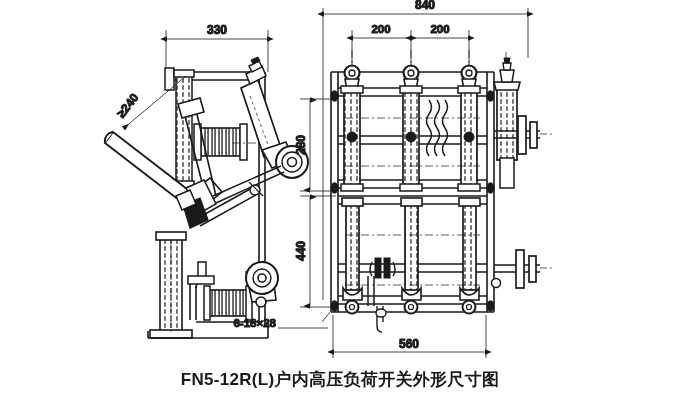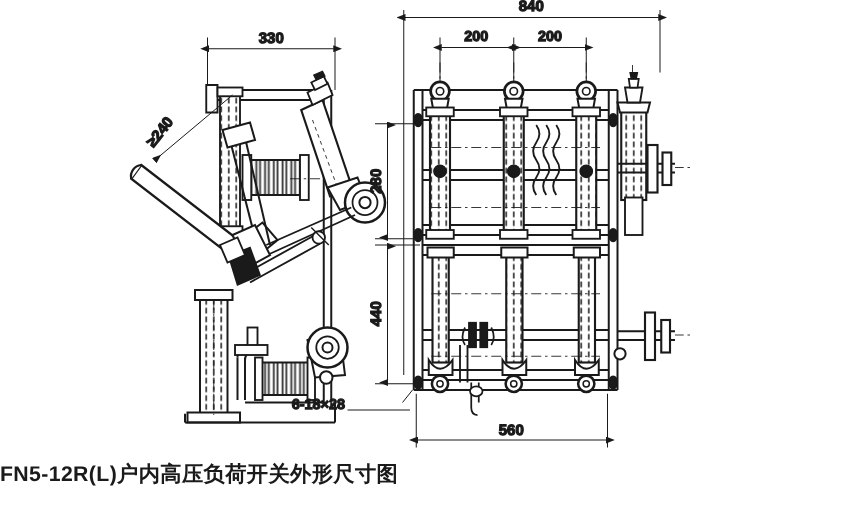--- a/index.html
+++ b/index.html
@@ -6,20 +6,21 @@
   body{
     width:680px;height:414px;
     background:#ffffff;
     font-family:"Liberation Sans", sans-serif;
     overflow:hidden;
     position:relative;
   }
   #drawing{position:absolute;left:0;top:0;width:680px;height:414px;}
   .cap{
     position:absolute;left:0;top:368px;width:680px;
+    text-align:center;
     font-family:"Liberation Sans", sans-serif;
     font-size:17px;font-weight:bold;color:#1a1a1a;
     letter-spacing:0.3px;
   }
   text{font-family:"Liberation Sans", sans-serif;font-weight:bold;fill:#1a1a1a;}
 </style>
 </head>
 <body>
 
 <svg id="drawing" viewBox="0 0 680 414">

